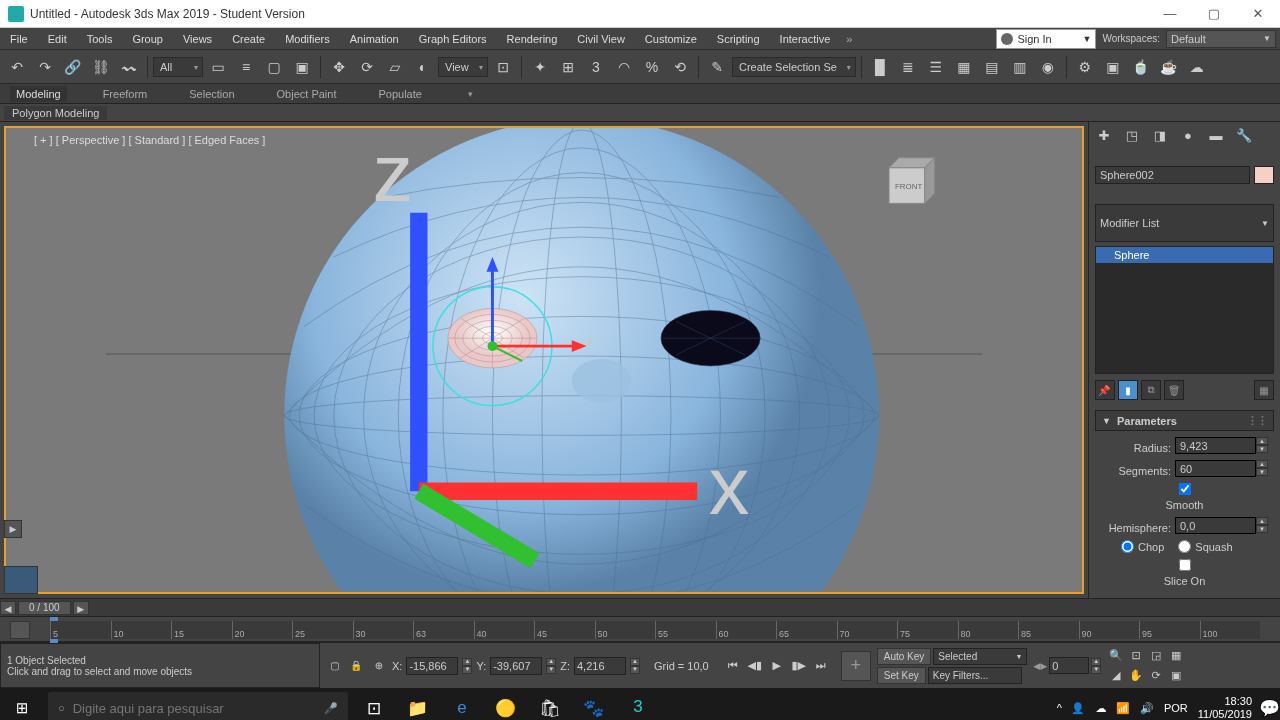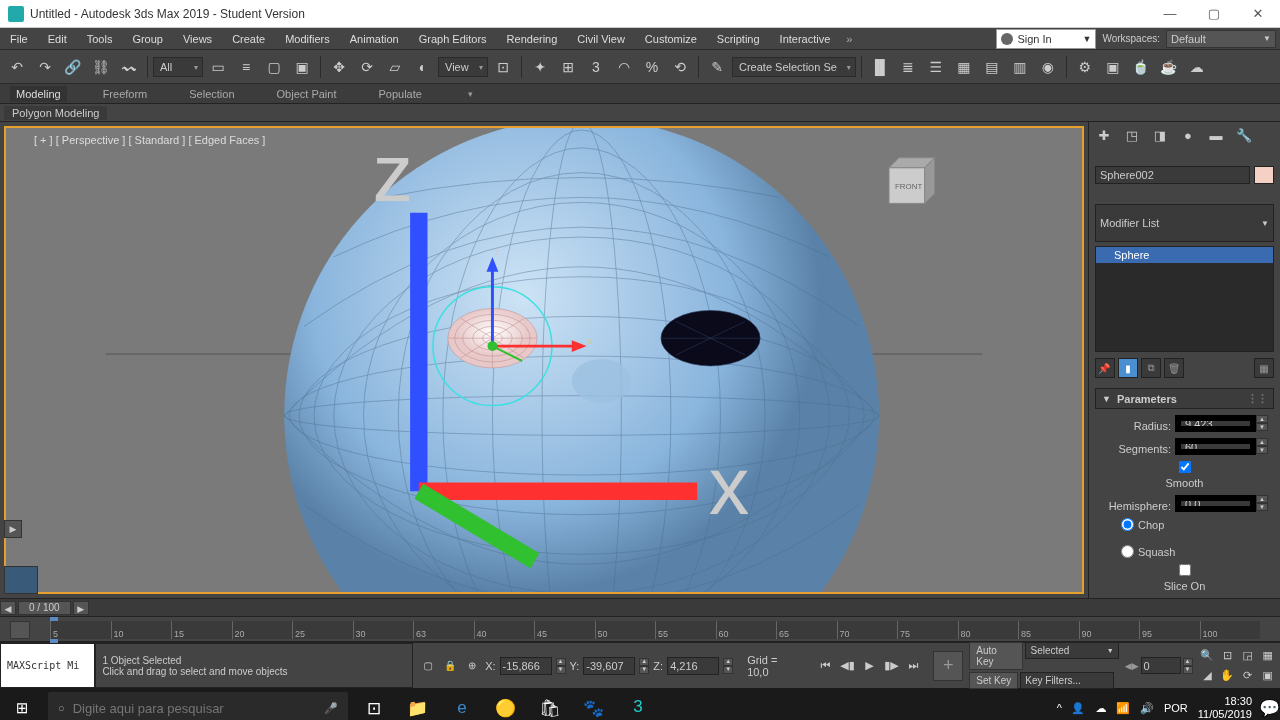--- a/index.html
+++ b/index.html
@@ -66,26 +66,26 @@
 .modbtns{margin:4px 6px;display:flex;gap:3px;}
 .modbtns .mb{width:20px;height:20px;background:#3a3a3a;border:1px solid #222;display:flex;align-items:center;justify-content:center;font-size:10px;color:#999;}
 .modbtns .mb.on{background:#4a90d0;color:#fff;}
 .rollhead{margin:6px 6px 0;background:#3c3c3c;border:1px solid #222;padding:3px 6px;display:flex;align-items:center;font-size:11px;font-weight:bold;}
 .rollhead .arrow{margin-right:6px;font-size:9px;}
 .rollhead .grip{margin-left:auto;color:#777;letter-spacing:-1px;}
 .rollbody{margin:0 6px;padding:6px;display:flex;flex-direction:column;gap:6px;}
 .prow{display:flex;align-items:flex-end;gap:4px;}
 .prow label{width:70px;text-align:right;color:#ccc;font-size:11px;}
 .spinner{flex:1;display:flex;}
-.spinner input{flex:1;background:#3a3a3a;border:6px solid #000000;color:#ccc;padding:2px 4px;font-size:11px;height:17px;width:50px;}
+.spinner input{flex:1;background:#3a3a3a;border:1px solid #000000;color:#ccc;padding:2px 4px;font-size:11px;height:17px;width:50px;}
 .spinner .arrows{width:12px;display:flex;flex-direction:column;}
 .spinner .arrows div{height:8px;background:#555;border:1px solid #333;font-size:6px;line-height:6px;text-align:center;color:#ccc;}
 .chkrow{display:flex;align-items:center;gap:4px;justify-content:center;flex-direction:column;}
 .chkrow input{width:12px;height:12px;}
-.radrow{display:flex;gap:14px;padding-left:20px;flex-direction:column;}
+.radrow{display:flex;gap:14px;padding-left:20px;}
 .radrow label{display:flex;align-items:center;gap:4px;font-size:11px;}
 
 
 .timewrap{height:18px;display:flex;align-items:center;background:#3a3a3a;border-top:1px solid #222;}
 .timewrap .tarrow{width:16px;background:#555;height:14px;text-align:center;font-size:9px;line-height:14px;border:1px solid #333;}
 .timewrap .tslider{background:#555;border:1px solid #333;padding:0 10px;height:14px;line-height:12px;font-size:10px;margin:0 2px;}
 .timewrap .tspacer{flex:1;}
 
 .ruler{height:26px;background:#444;position:relative;border-top:1px solid #222;border-bottom:1px solid #222;}
 .ruler .rbar{position:absolute;left:50px;right:20px;top:4px;height:18px;background:#3a3a3a;display:flex;}
@@ -438,21 +438,20 @@
       <div class="rtick">75</div>
       <div class="rtick">80</div>
       <div class="rtick">85</div>
       <div class="rtick">90</div>
       <div class="rtick">95</div>
       <div class="rtick">100</div>
     </div>
 </div>
 
 <div class="statusbar">
-  <div class="sbox script">MAXScript Mi</div>
   <div class="sbox prompt">
     <div>1 Object Selected</div>
     <div>Click and drag to select and move objects</div>
   </div>
   <div class="coordsec">
     <div class="tbtn" style="width:18px;height:18px;font-size:10px">▢</div>
     <div class="tbtn" style="width:18px;height:18px;font-size:10px">🔒</div>
     <div class="tbtn" style="width:18px;height:18px;font-size:10px">⊕</div>
     <span class="clab">X:</span>
     <input value="-15,866" style="">

